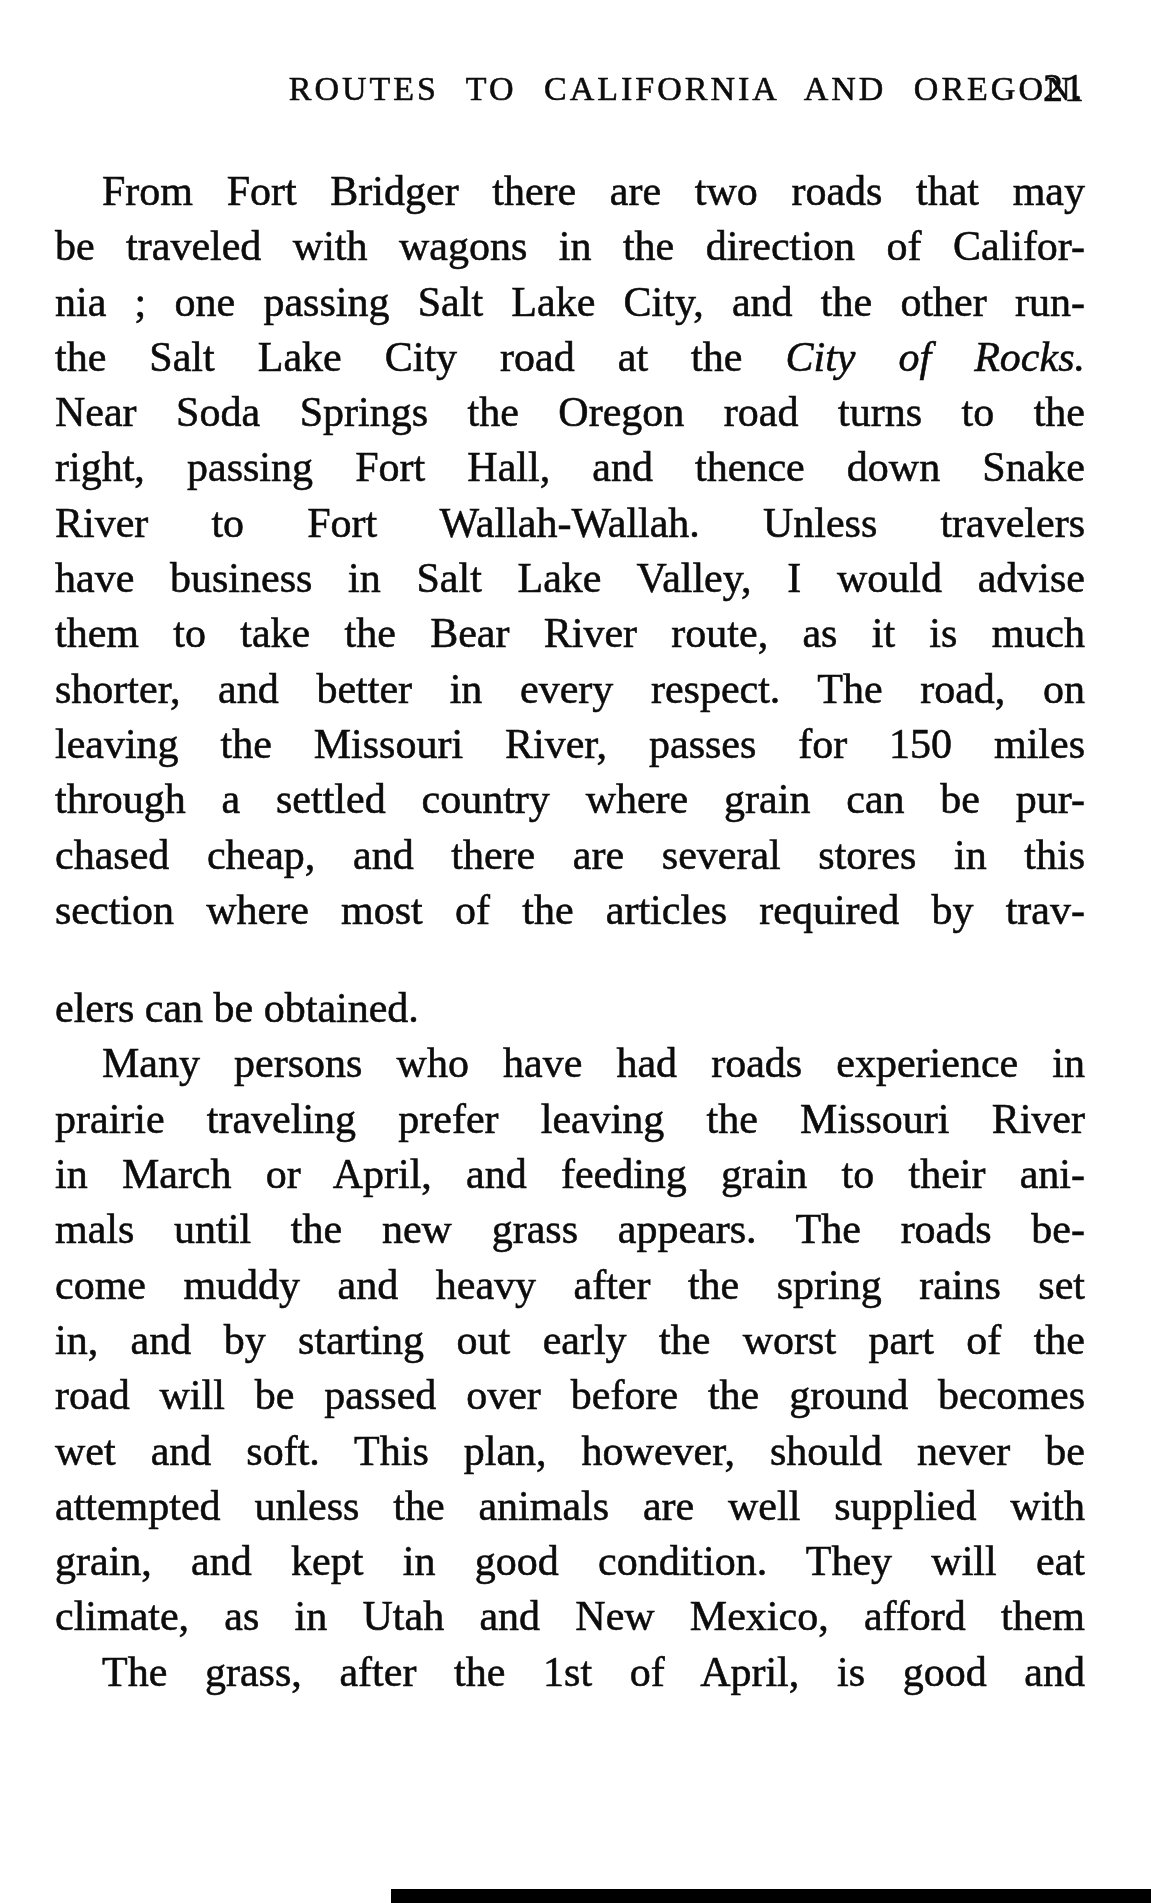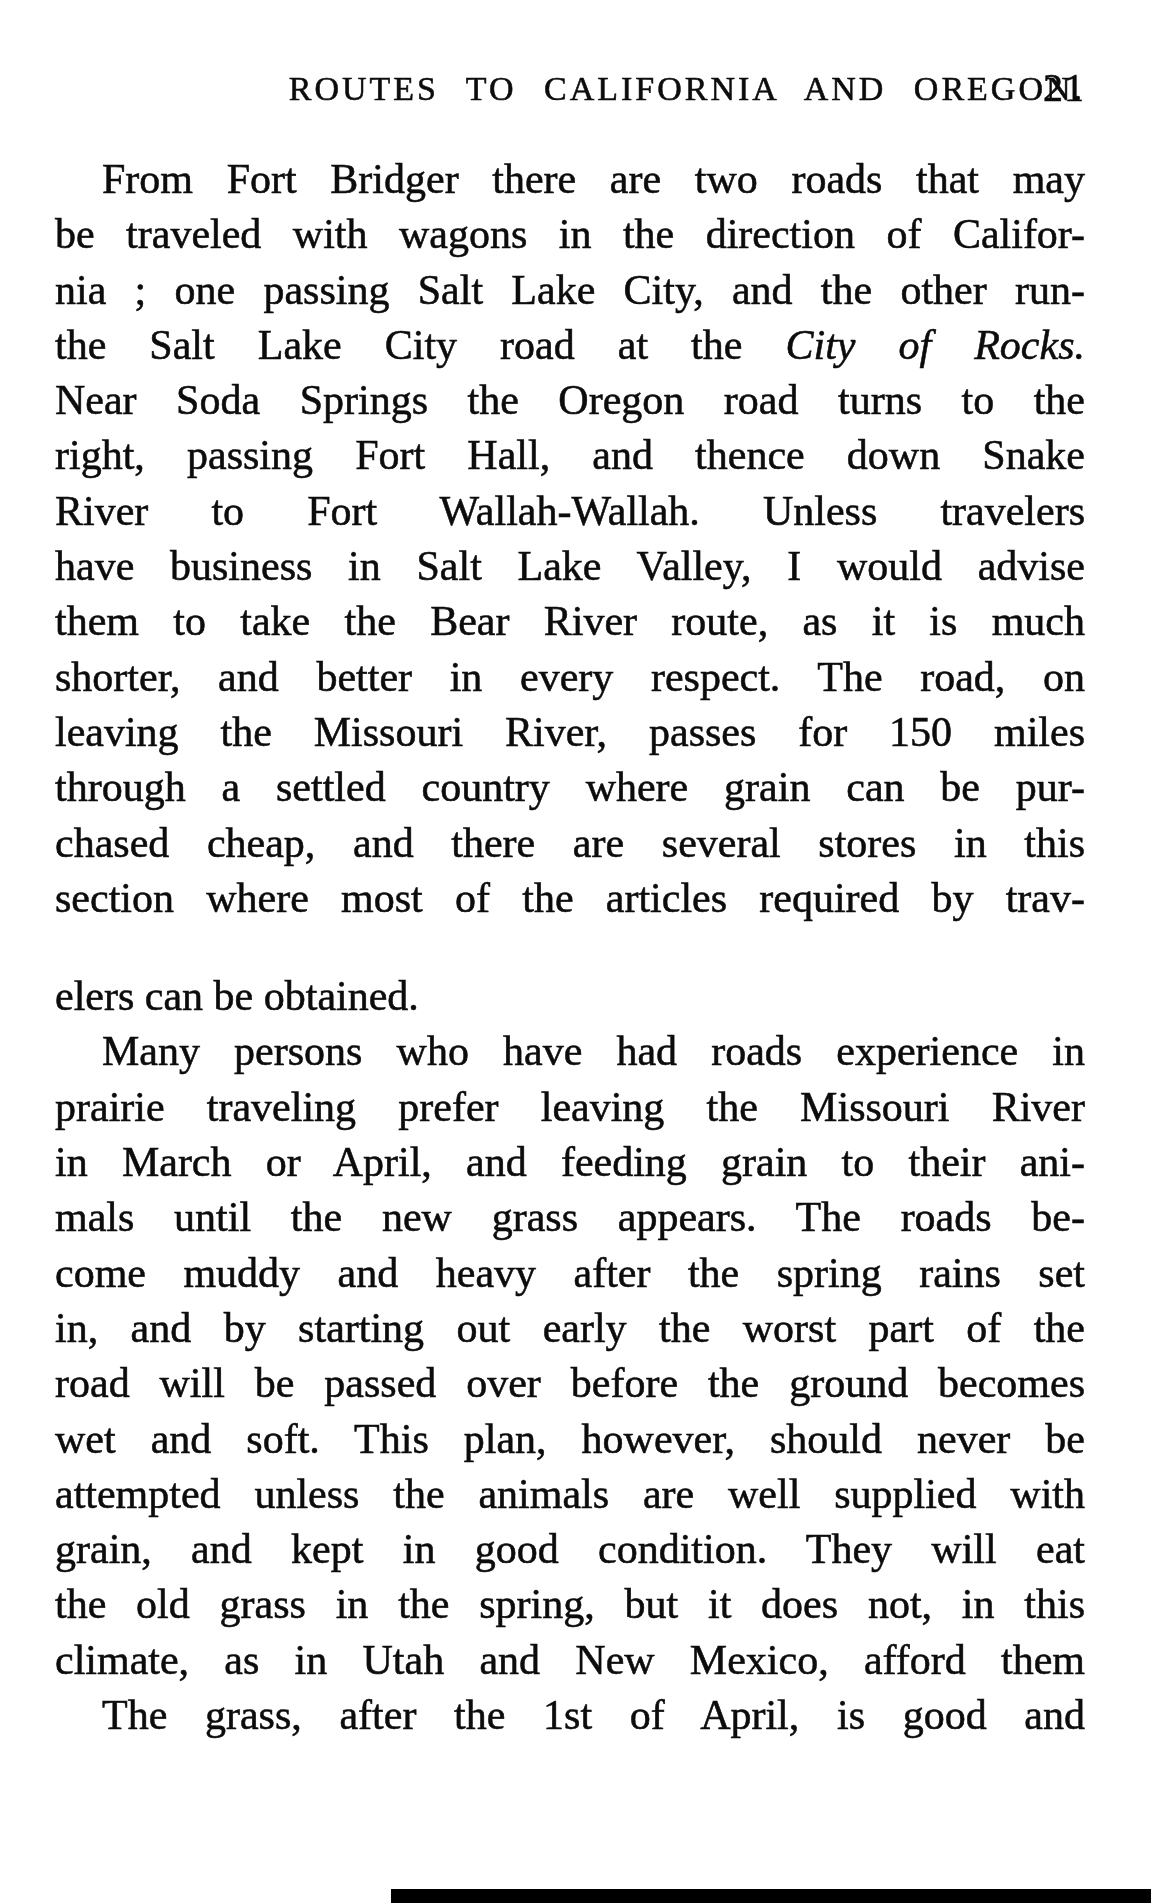--- a/index.html
+++ b/index.html
@@ -32,21 +32,21 @@
     position: absolute;
     right: 0;
     top: -6px;
     font-size: 40px;
     letter-spacing: 1px;
     word-spacing: 0;
   }
   .body-text {
     position: absolute;
     left: 55px;
-    top: 152px;
+    top: 164px;
     width: 1030px;
     font-size: 42px;
   }
   .line {
     height: 55.3px;
     line-height: 55.3px;
     text-align: justify;
     text-align-last: justify;
   }
   .line.indent {
@@ -96,19 +96,18 @@
       <div class="line indent">Many persons who have had roads experience in</div>
       <div class="line">prairie traveling prefer leaving the Missouri River</div>
       <div class="line">in March or April, and feeding grain to their ani-</div>
       <div class="line">mals until the new grass appears. The roads be-</div>
       <div class="line">come muddy and heavy after the spring rains set</div>
       <div class="line">in, and by starting out early the worst part of the</div>
       <div class="line">road will be passed over before the ground becomes</div>
       <div class="line">wet and soft. This plan, however, should never be</div>
       <div class="line">attempted unless the animals are well supplied with</div>
       <div class="line">grain, and kept in good condition. They will eat</div>
-      <div class="line">the old grass in the spring, but it does not, in this</div>
       <div class="line">climate, as in Utah and New Mexico, afford them</div>
       <div class="line indent">The grass, after the 1st of April, is good and</div>
     </div>
 
   <div class="scan-bar"></div>
 </div>
 
 </body></html>

